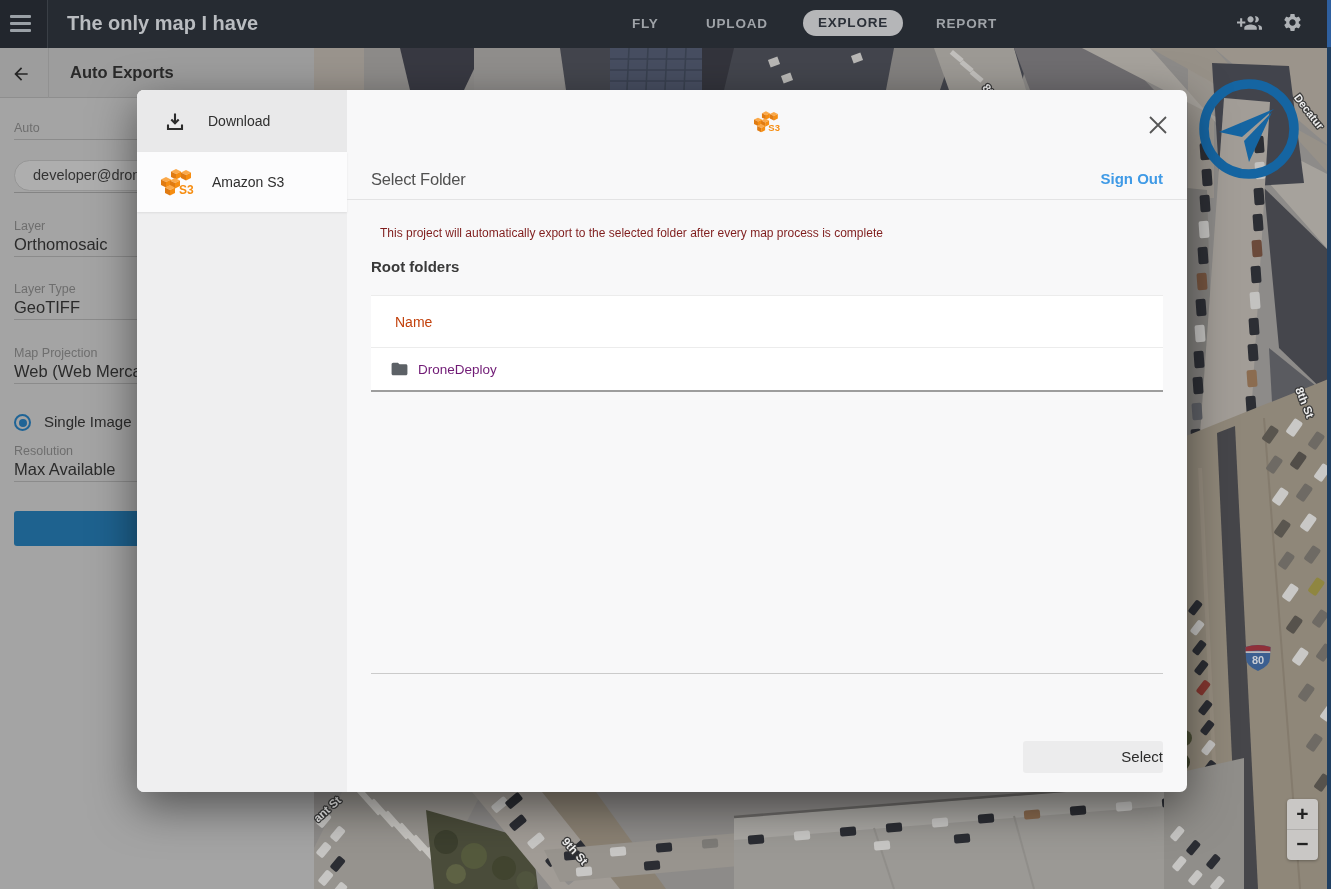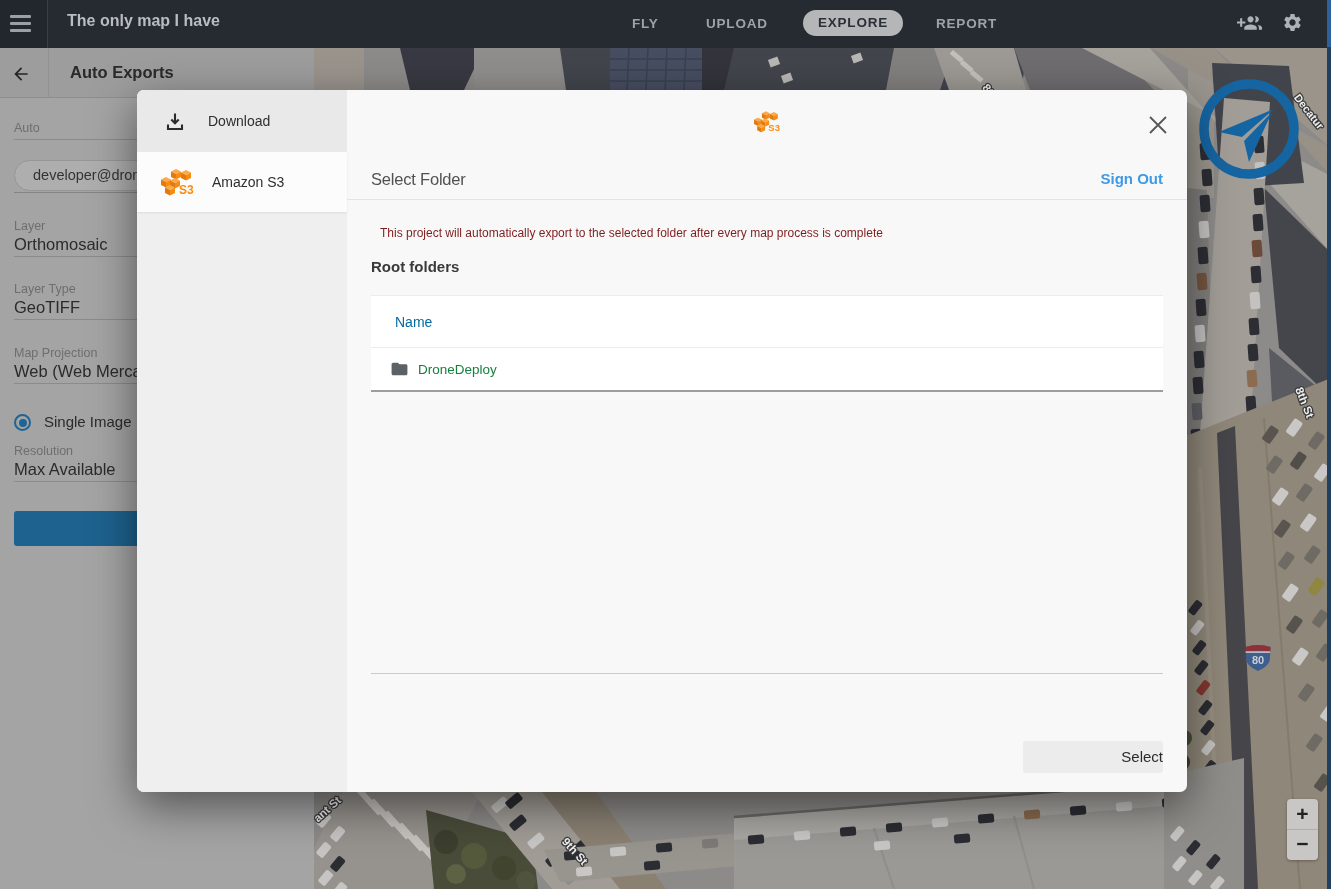--- a/index.html
+++ b/index.html
@@ -2,21 +2,21 @@
 <html><head>
 <meta charset="utf-8">
 <style>
 * { margin:0; padding:0; box-sizing:border-box; }
 html,body { width:1331px; height:889px; overflow:hidden; background:#a4a4a4; font-family:"Liberation Sans", sans-serif; }
 .abs { position:absolute; }
 
 #topbar { position:absolute; left:0; top:0; width:1331px; height:48px; background:#262b32; z-index:5; }
 #hambox { position:absolute; left:0; top:0; width:48px; height:48px; background:#22262d; border-right:1px solid #3a3f46; }
 .hline { position:absolute; left:10px; width:21px; height:3.4px; background:#9aa0a6; border-radius:1px; }
-#apptitle { position:absolute; left:67px; top:12px; font-size:16px; font-weight:bold; color:#b9bcc0; }
+#apptitle { position:absolute; left:67px; top:12px; font-size:20px; font-weight:bold; color:#b9bcc0; }
 .nav { position:absolute; top:16px; font-size:13.5px; font-weight:bold; letter-spacing:0.8px; color:#9fa3a8; }
 #pill { position:absolute; left:803px; top:10px; width:100px; height:26px; background:#b5b6b8; border-radius:13px; text-align:center; line-height:26px; font-size:13.5px; font-weight:bold; letter-spacing:0.8px; color:#2b3038; }
 
 #panel { position:absolute; left:0; top:48px; width:314px; height:841px; background:#a4a4a4; z-index:4; }
 #phead { position:absolute; left:0; top:0; width:314px; height:50px; background:#9d9d9d; border-bottom:1px solid #8e8e8e; }
 #pheadsep { position:absolute; left:48px; top:0; width:1px; height:50px; background:#919191; }
 #ptitle { position:absolute; left:70px; top:15px; font-size:16.5px; font-weight:bold; color:#2a2a2a; }
 .flabel { position:absolute; left:14px; font-size:12.5px; color:#6e6e6e; }
 .fvalue { position:absolute; left:14px; font-size:16.5px; color:#2b2b2b; }
 .fline { position:absolute; left:14px; width:286px; height:1px; background:#8b8b8b; }
@@ -33,23 +33,23 @@
 #rows3 { position:absolute; left:0; top:62px; width:210px; height:60px; background:#fcfcfd; box-shadow:0 1px 2px rgba(0,0,0,0.08); }
 #rows3 span { position:absolute; left:75px; top:0; line-height:60px; font-size:14px; color:#2f2f2f; }
 #mclose { position:absolute; left:1009px; top:23px; width:24px; height:24px; }
 #mtitle { position:absolute; left:234px; top:80px; font-size:16.5px; letter-spacing:-0.2px; color:#515151; }
 #msignout { position:absolute; left:938px; top:80px; width:88px; text-align:right; font-size:15px; font-weight:bold; color:#3f9ae6; }
 #mdiv1 { position:absolute; left:210px; top:109px; width:840px; height:1px; background:#e3e3e4; }
 #mpara { position:absolute; left:243px; top:136px; font-size:12px; color:#7f1d1d; }
 #mroot { position:absolute; left:234px; top:168px; font-size:15px; font-weight:bold; color:#3a3a3a; }
 #mtable { position:absolute; left:234px; top:205px; width:792px; }
 #mthead { position:relative; height:53px; background:#fff; border-top:1px solid #ececec; border-bottom:1px solid #ececec; }
-#mthead span { position:absolute; left:24px; top:0; line-height:52px; font-size:14px; color:#0369a1; }
+#mthead span { position:absolute; left:24px; top:0; line-height:52px; font-size:14px; color:#c2410c; }
 #mtrow { position:relative; height:44px; background:#fff; border-bottom:2px solid #9d9d9d; }
-#mtrow span { position:absolute; left:47px; top:0; line-height:43px; font-size:13.5px; color:#15803d; }
+#mtrow span { position:absolute; left:47px; top:0; line-height:43px; font-size:13.5px; color:#701a75; }
 #mdiv2 { position:absolute; left:234px; top:583px; width:792px; height:1px; background:#cbcbcb; }
 #mselect { position:absolute; left:886px; top:651px; width:140px; height:32px; background:#ececed; border-radius:3px; text-align:right; line-height:32px; font-size:15px; color:#2b2b2b; }
 
 #zoomctl { position:absolute; left:1287px; top:799px; width:31px; height:61px; background:#c9c7c5; border-radius:4px; z-index:6; box-shadow:0 1px 3px rgba(0,0,0,0.3); }
 #zoomctl .zdiv { position:absolute; left:0; top:30px; width:31px; height:1px; background:#b0aeac; }
 .zsign { position:absolute; width:31px; text-align:center; font-size:21px; font-weight:bold; color:#222; }
 </style>
 </head>
 <body>
 

